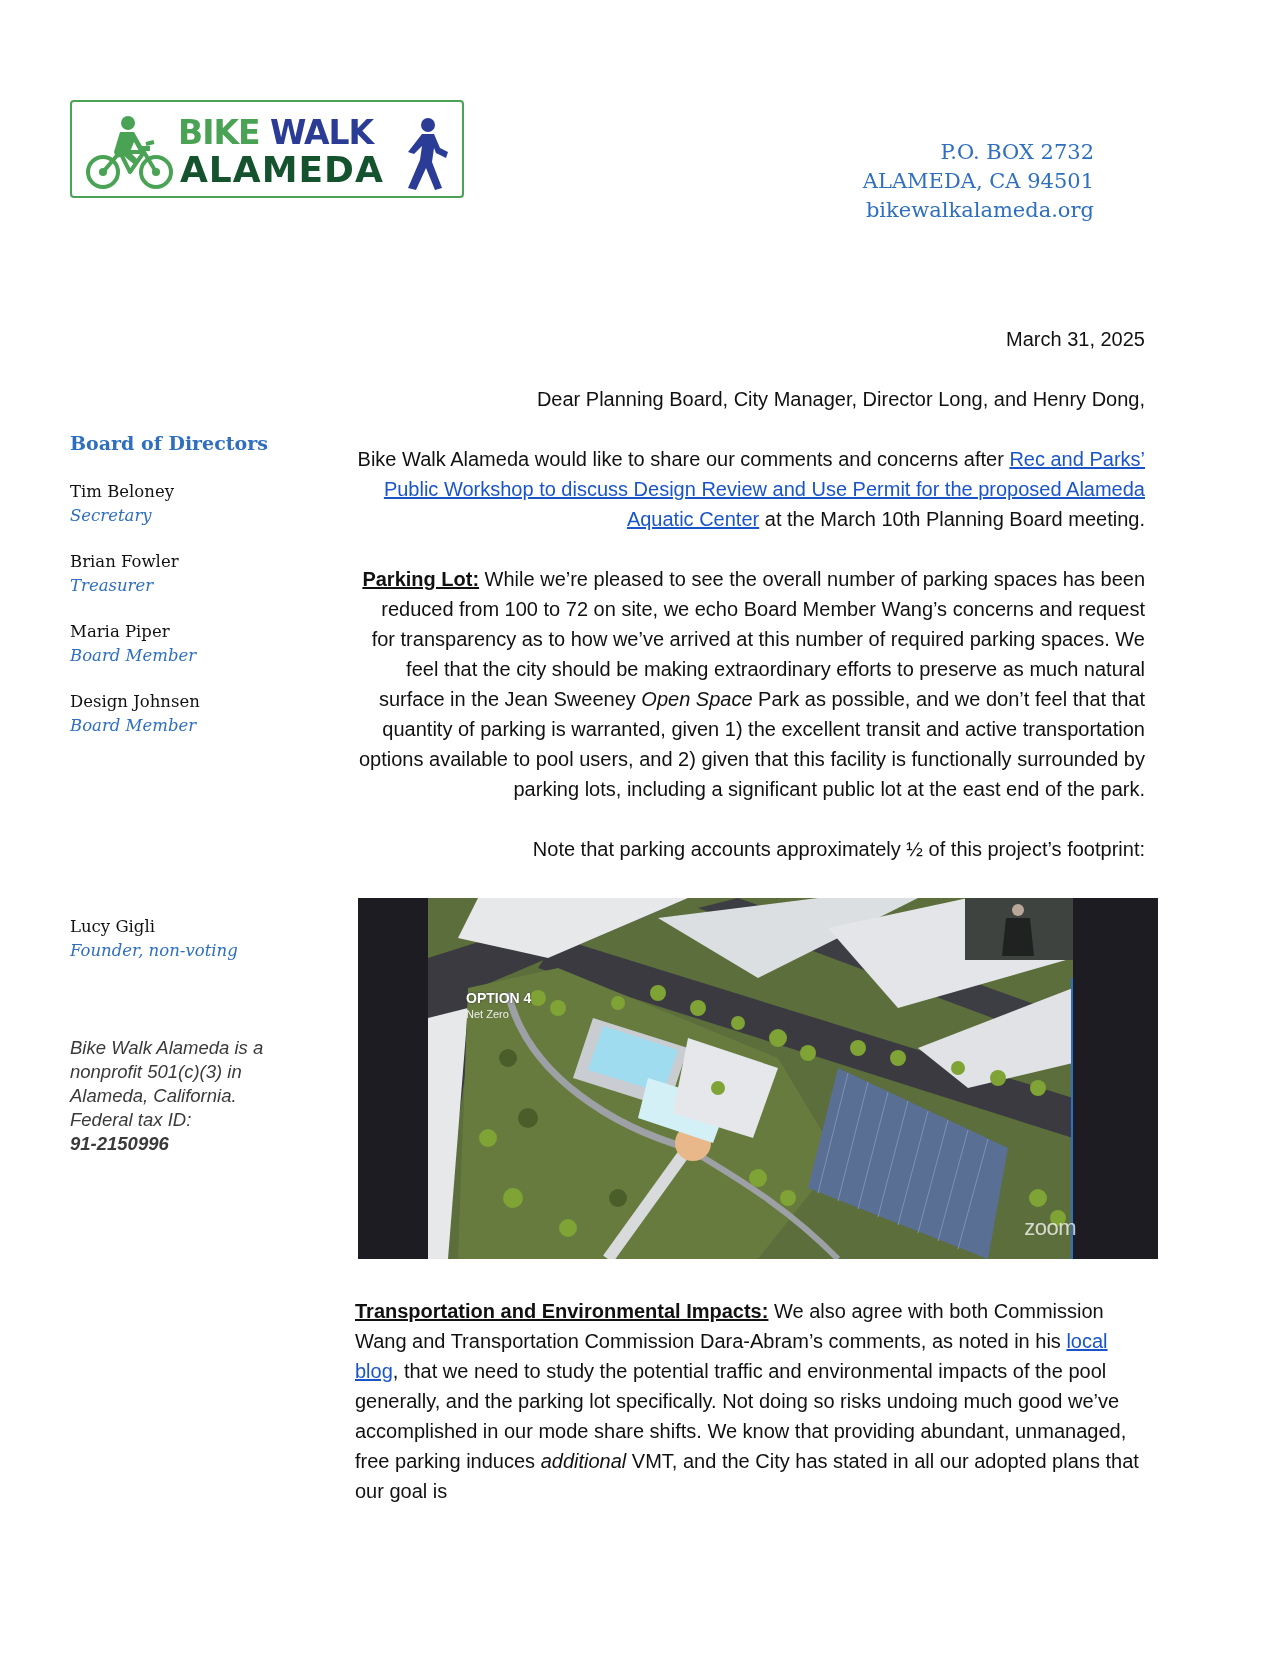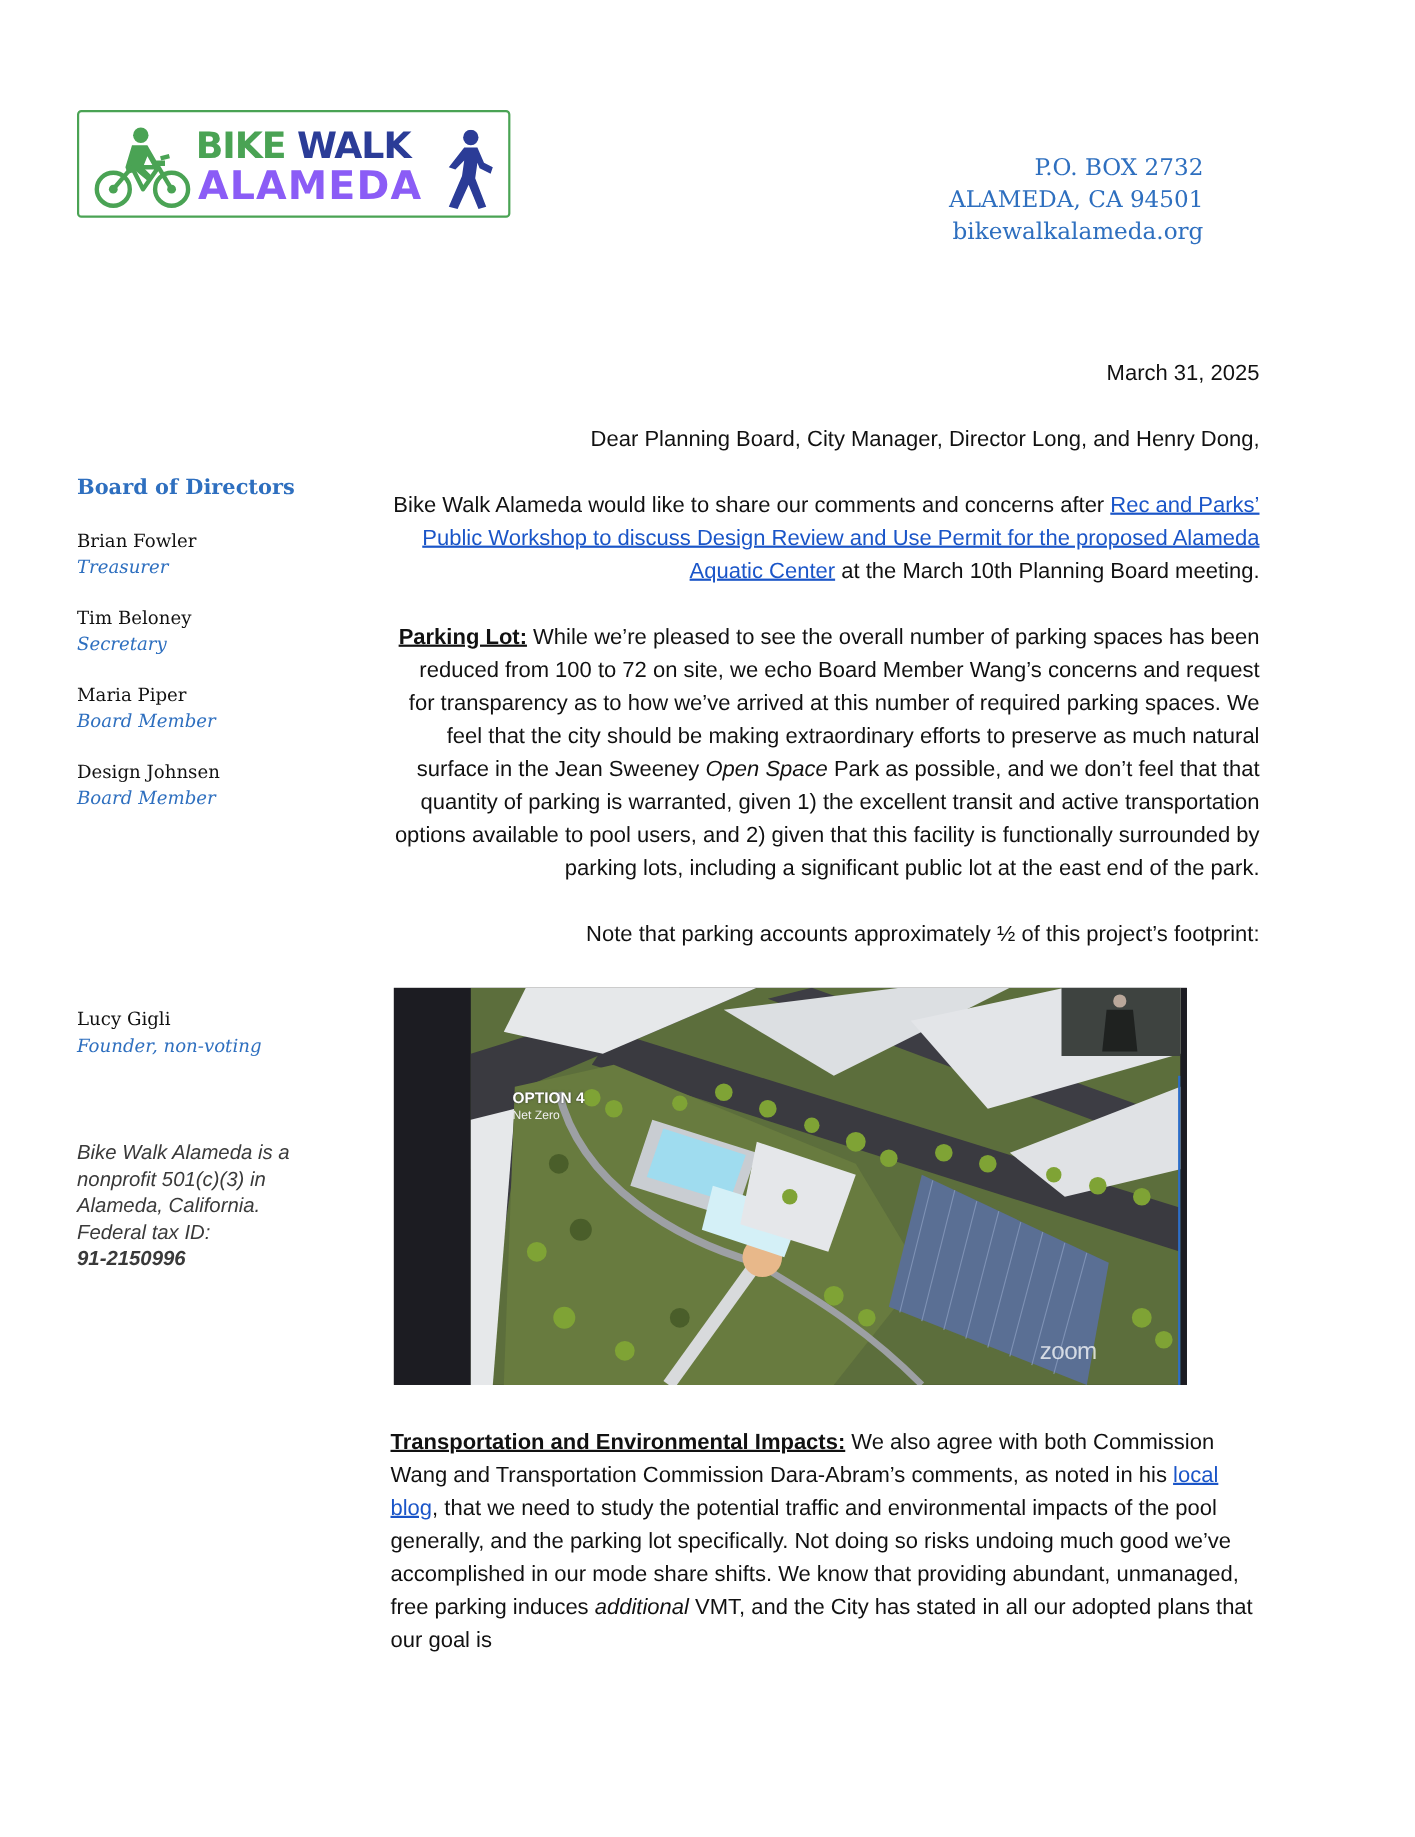--- a/index.html
+++ b/index.html
@@ -6,21 +6,21 @@
   body { width: 1286px; height: 1670px; position: relative; overflow: hidden; }
   .page { position: absolute; left: 0; top: 0; width: 1286px; height: 1670px; background: #fff; }
 
   
   .logo { position: absolute; left: 70px; top: 100px; width: 394px; height: 98px; border: 2.5px solid #4aa354; border-radius: 4px; box-sizing: border-box; background:#fff;text-align:right; }
   .logo .bike { position: absolute; left: 12px; top: 12px; width: 92px; height: 78px; }
   .logo .walker { position: absolute; left: 326px; top: 16px; width: 52px; height: 74px; }
   .logo .line1 { position: absolute; left: 106px; top: 12px; font-family: "DejaVu Sans", sans-serif; font-weight: bold; font-size: 33px; letter-spacing: -1px; line-height: 38px; white-space: nowrap; }
   .logo .line1 .bk { color: #4aa354; }
   .logo .line1 .wk { color: #2b3c97; }
-  .logo .line2 { position: absolute; left: 108px; top: 48px; font-family: "DejaVu Sans", sans-serif; font-weight: bold; font-size: 36px; letter-spacing: 1px; color: #8b5cf6; line-height: 40px; white-space: nowrap; }
+  .logo .line2 { position: absolute; left: 108px; top: 48px; font-family: "DejaVu Sans", sans-serif; font-weight: bold; font-size: 36px; letter-spacing: 1px; color: #14532d; line-height: 40px; white-space: nowrap; }
 
   
   .address { position: absolute; right: 192px; top: 138px; text-align: right; font-family: "DejaVu Serif", serif; font-size: 21px; line-height: 29px; color: #2e6fbf; }
   .address div { white-space: nowrap; }
 
   
   .sidebar { position: absolute; left: 70px; top: 432px; width: 250px; font-family: "DejaVu Serif", serif; }
   .sidebar .heading { color: #2e6fbf; font-weight: bold; font-size: 19px; margin-bottom: 26px; }
   .member { margin-bottom: 22px; }
   .member .name { font-size: 16.5px; color: #111; line-height: 24px; }
@@ -32,21 +32,21 @@
   
   .body { position: absolute; left: 355px; top: 324px; width: 790px; font-family: "Liberation Sans", sans-serif; font-size: 20px; line-height: 30px; color: #111; text-align: right; }
   .body p { margin: 0; }
   .date { margin-bottom: 30px !important; }
   .greeting { margin-bottom: 30px !important; }
   .para { margin-bottom: 30px !important; }
   .body a { color: #1a55c8; text-decoration: underline; }
   .lead { font-weight: bold; text-decoration: underline; }
 
   
-  .figure { position: absolute; left: 358px; top: 898px; width: 721px; height: 361px; background: #1c1c22; overflow: hidden; }
+  .figure { position: absolute; left: 358px; top: 898px; width: 800px; height: 361px; background: #1c1c22; overflow: hidden; }
   .figure svg { display: block; }
   .caption-label { position: absolute; left: 108px; top: 92px; color: #fff; font-family: "Liberation Sans", sans-serif; font-weight: bold; font-size: 14px; text-shadow: 0 0 2px #333; }
   .caption-sub { position: absolute; left: 108px; top: 110px; color: #eee; font-family: "Liberation Sans", sans-serif; font-size: 11px; }
   .zoom-watermark { position: absolute; right: 82px; bottom: 18px; color: rgba(255,255,255,0.75); font-family: "Liberation Sans", sans-serif; font-size: 22px; letter-spacing: -0.5px; }
 
   .body2 { position: absolute; left: 355px; top: 1296px; width: 790px; font-family: "Liberation Sans", sans-serif; font-size: 20px; line-height: 30px; color: #111; }
   .body2 p { margin: 0; }
   .body2 a { color: #1a55c8; text-decoration: underline; }
 </style>
 </head>
@@ -77,26 +77,26 @@
 
   <div class="address">
     <div>P.O. BOX 2732</div>
     <div>ALAMEDA, CA 94501</div>
     <div>bikewalkalameda.org</div>
   </div>
 
   <div class="sidebar">
     <div class="heading">Board of Directors</div>
     <div class="member">
+      <div class="name">Tim Beloney</div>
+      <div class="role">Secretary</div>
+    </div>
+    <div class="member">
       <div class="name">Brian Fowler</div>
       <div class="role">Treasurer</div>
-    </div>
-    <div class="member">
-      <div class="name">Tim Beloney</div>
-      <div class="role">Secretary</div>
     </div>
     <div class="member">
       <div class="name">Maria Piper</div>
       <div class="role">Board Member</div>
     </div>
     <div class="member">
       <div class="name">Design Johnsen</div>
       <div class="role">Board Member</div>
     </div>
   </div>

